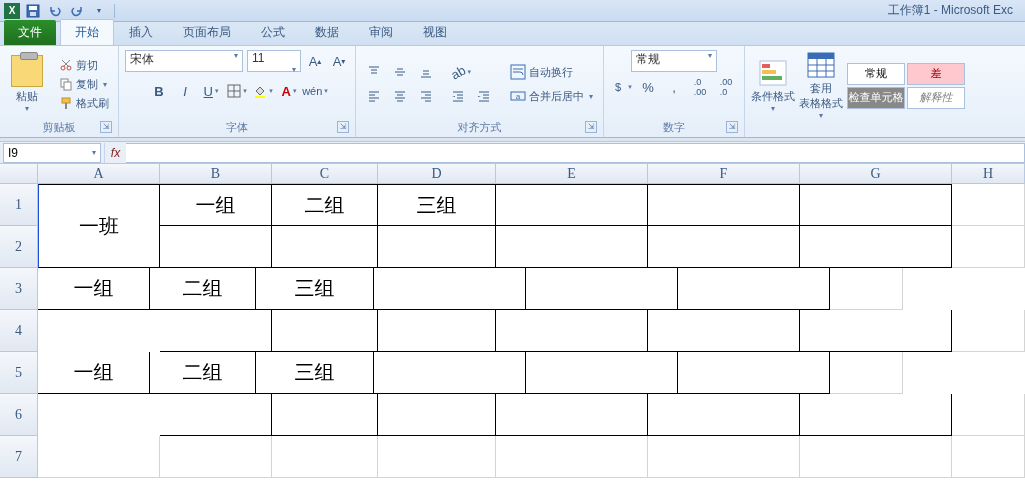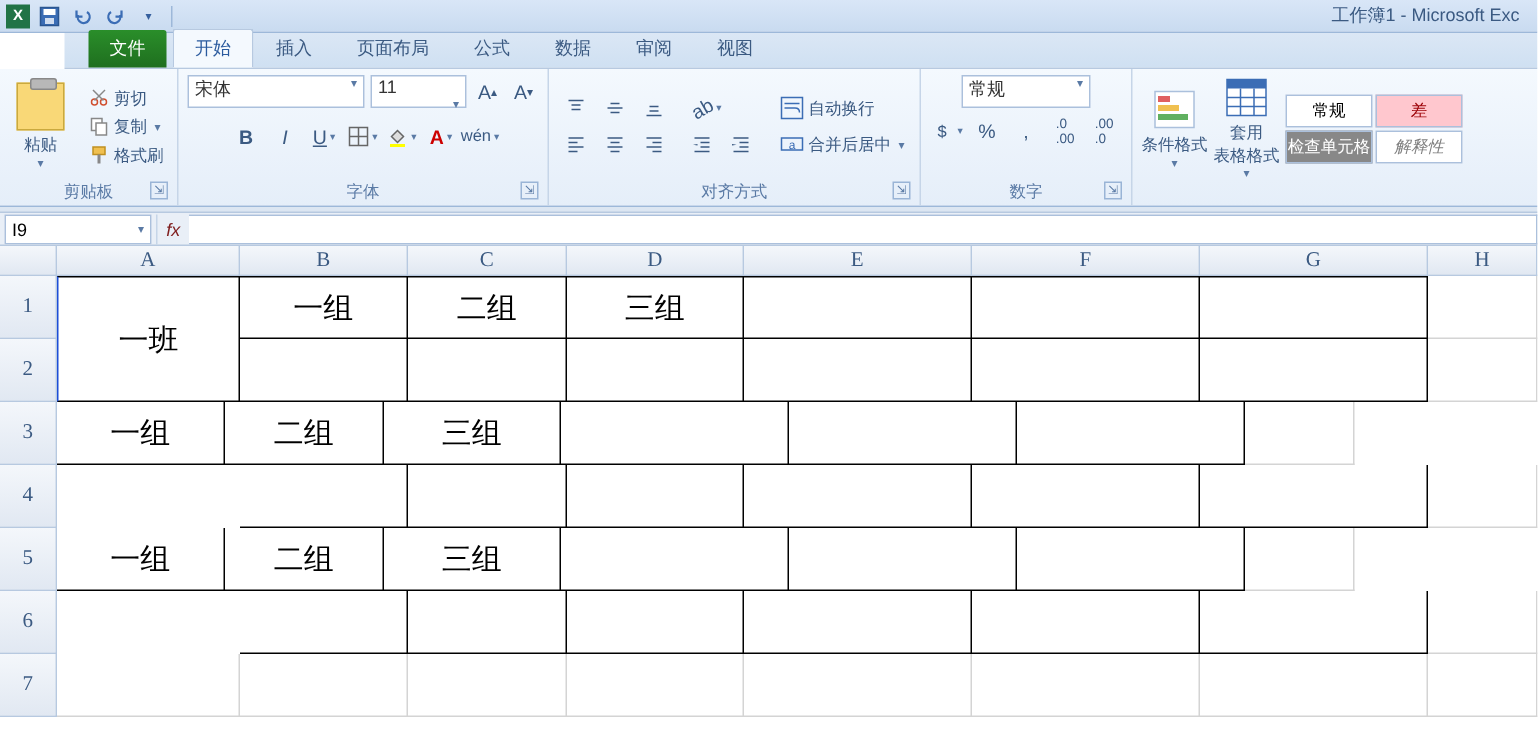--- a/index.html
+++ b/index.html
@@ -7,21 +7,21 @@
 
 
 .titlebar { height: 22px; background: linear-gradient(#d9e6f7, #c9dbf0); display: flex; align-items: center; padding: 0 4px; border-bottom: 1px solid #9db8d9; }
 .titlebar .excel-icon { width: 16px; height: 16px; background: #217346; color: #fff; font-size: 10px; font-weight: bold; display: flex; align-items: center; justify-content: center; margin-right: 4px; }
 .titlebar .qat { display: flex; gap: 4px; align-items: center; }
 .titlebar .qat-btn { width: 18px; height: 18px; display: flex; align-items: center; justify-content: center; color: #355f9e; cursor: pointer; }
 .titlebar .qat-sep { width: 1px; height: 14px; background: #9db8d9; margin: 0 2px; }
 .titlebar .title-text { margin-left: auto; margin-right: 8px; color: #3b5a82; font-size: 12px; }
 
 
-.ribbon-tabs { height: 24px; background: linear-gradient(#dbe7f5, #cfe0f2); display: flex; align-items: flex-end; padding-left: 16px; border-bottom: 1px solid #b7c9e0; margin-left: 43px; }
+.ribbon-tabs { height: 24px; background: linear-gradient(#dbe7f5, #cfe0f2); display: flex; align-items: flex-end; padding-left: 4px; border-bottom: 1px solid #b7c9e0; }
 .file-tab { background: linear-gradient(#2a8e2a, #1f6f1f); color: #fff; padding: 4px 14px; font-size: 12px; border-radius: 2px 2px 0 0; margin-right: 4px; cursor: pointer; }
 .tab { padding: 4px 14px; font-size: 12px; color: #3b5a82; cursor: pointer; border: 1px solid transparent; border-bottom: none; }
 .tab.active { background: #f4f9fe; border-color: #b7c9e0; border-radius: 2px 2px 0 0; color: #2a5a9e; }
 
 
 .ribbon { height: 92px; background: linear-gradient(#f4f9fe, #e5eef9); border-bottom: 1px solid #9db8d9; display: flex; }
 .group { border-right: 1px solid #c6d5e8; padding: 4px 6px 2px; display: flex; flex-direction: column; }
 .group-body { flex: 1; display: flex; align-items: center; gap: 4px; }
 .group-label { text-align: center; font-size: 11px; color: #5a7aa5; padding-top: 2px; position: relative; }
 .group-label .launcher { position: absolute; right: 0; bottom: 2px; width: 12px; height: 12px; border: 1px solid #99b4d6; font-size: 8px; line-height: 10px; color: #5a7aa5; cursor: pointer; }
@@ -33,21 +33,21 @@
 .paste-label { font-size: 11px; color: #3b5a82; margin-top: 2px; }
 .clip-btns { display: flex; flex-direction: column; gap: 2px; margin-left: 4px; }
 .clip-btn { display: flex; align-items: center; gap: 3px; font-size: 11px; color: #3b5a82; cursor: pointer; padding: 1px 3px; }
 .clip-btn .ic { width: 14px; height: 14px; }
 
 
 .font-row1 { display: flex; gap: 4px; align-items: center; }
 .combo { height: 22px; border: 1px solid #abc0dc; background: #fff; display: flex; padding: 0 4px; font-size: 12px; color: #333; cursor: pointer; }
 .combo .arrow { margin-left: auto; font-size: 8px; color: #5a7aa5; }
 .font-name { width: 118px; }
-.font-size { width: 64px; flex-direction: column; }
+.font-size { width: 54px; flex-direction: column; }
 .aa-btn { width: 20px; height: 22px; border: 1px solid transparent; display: flex; align-items: center; justify-content: center; font-size: 13px; cursor: pointer; color: #3b5a82; }
 .font-row2 { display: flex; gap: 2px; margin-top: 4px; }
 .rb { width: 24px; height: 22px; border: 1px solid transparent; display: flex; align-items: center; justify-content: center; cursor: pointer; font-size: 13px; color: #3b5a82; }
 .rb .dd { font-size: 7px; margin-left: 2px; color: #5a7aa5; }
 .font-col { display: flex; flex-direction: column; gap: 4px; }
 
 
 .align-grid { display: grid; grid-template-columns: repeat(3, 24px); grid-template-rows: repeat(2, 22px); gap: 2px; }
 .align-extra { display: flex; flex-direction: column; gap: 2px; margin-left: 6px; }
 .chk-btn { display: flex; align-items: center; gap: 3px; font-size: 11px; color: #3b5a82; cursor: pointer; padding: 2px 4px; height: 22px; }

